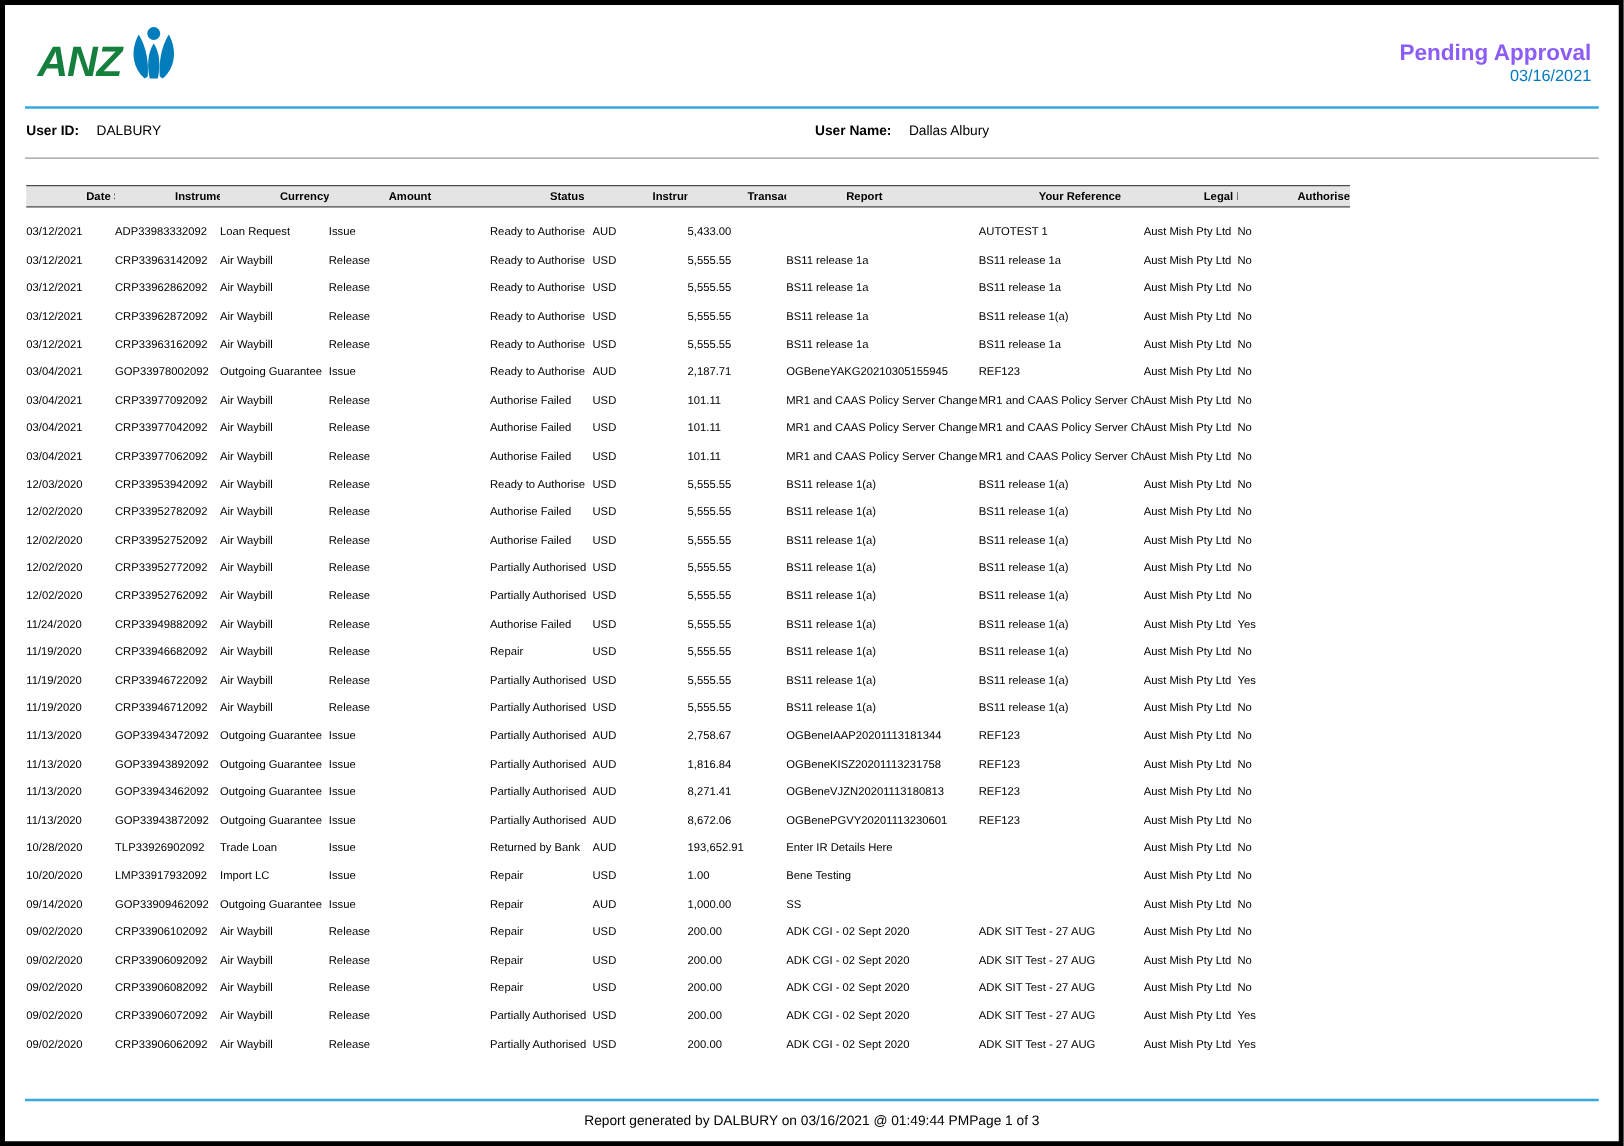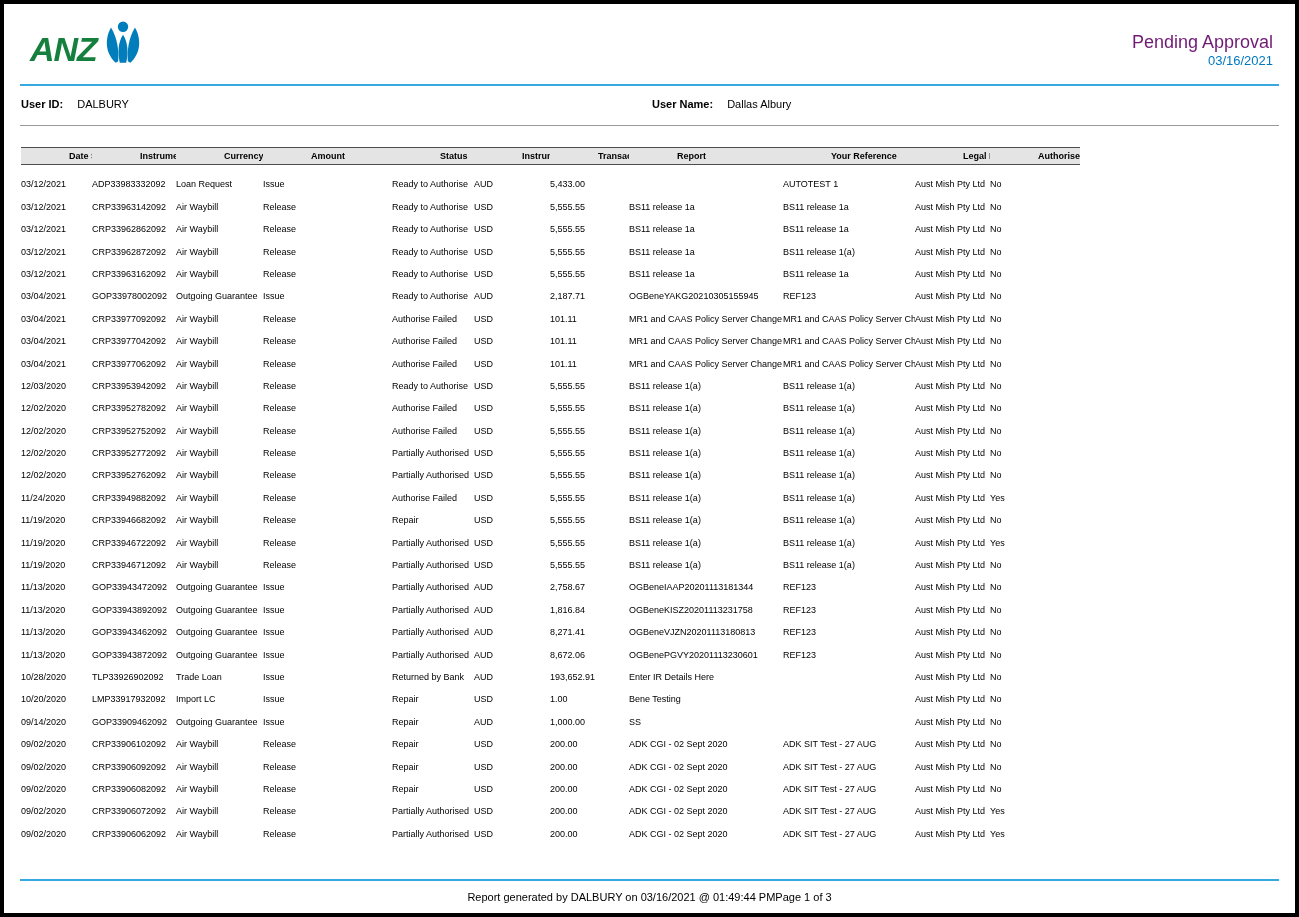--- a/index.html
+++ b/index.html
@@ -27,23 +27,23 @@
     font-size: 34px;
     font-weight: 800;
     font-style: italic;
     color: #15803d;
     letter-spacing: -1px;
     line-height: 1;
   }
   .logo-mark { margin-top: -10px; }
   .title-block { text-align: right; }
   .rpt-title {
-    color: #701a75;
+    color: #8b5cf6;
     font-size: 18px;
-    font-weight: normal;
+    font-weight: bold;
     margin-top: 6px;
   }
   .rpt-date {
     color: #0079c1;
     font-size: 13px;
     margin-top: 0;
   }
   .rule-blue {
     height: 2px;
     background: #36a9e1;

